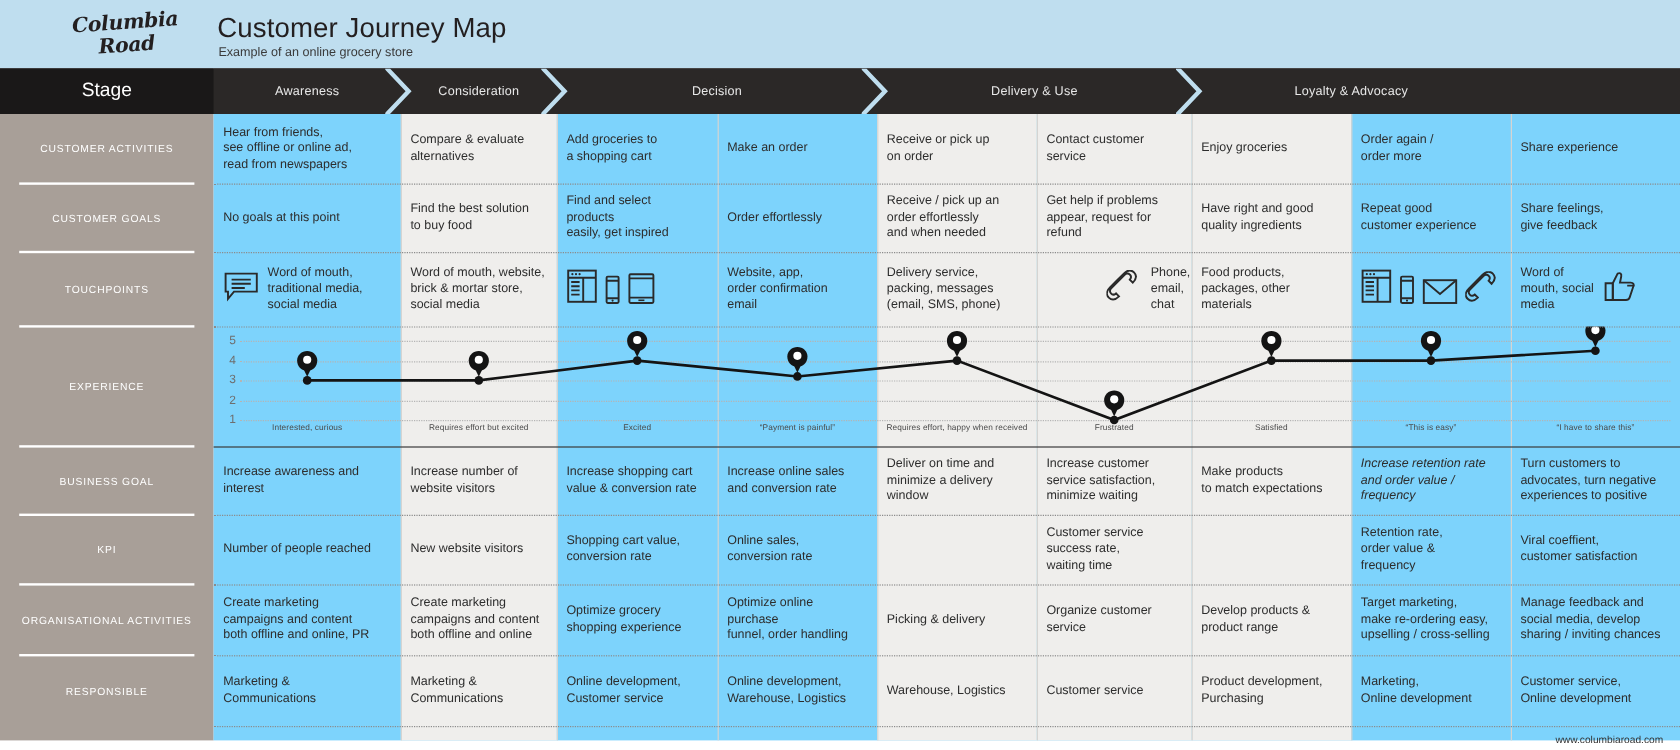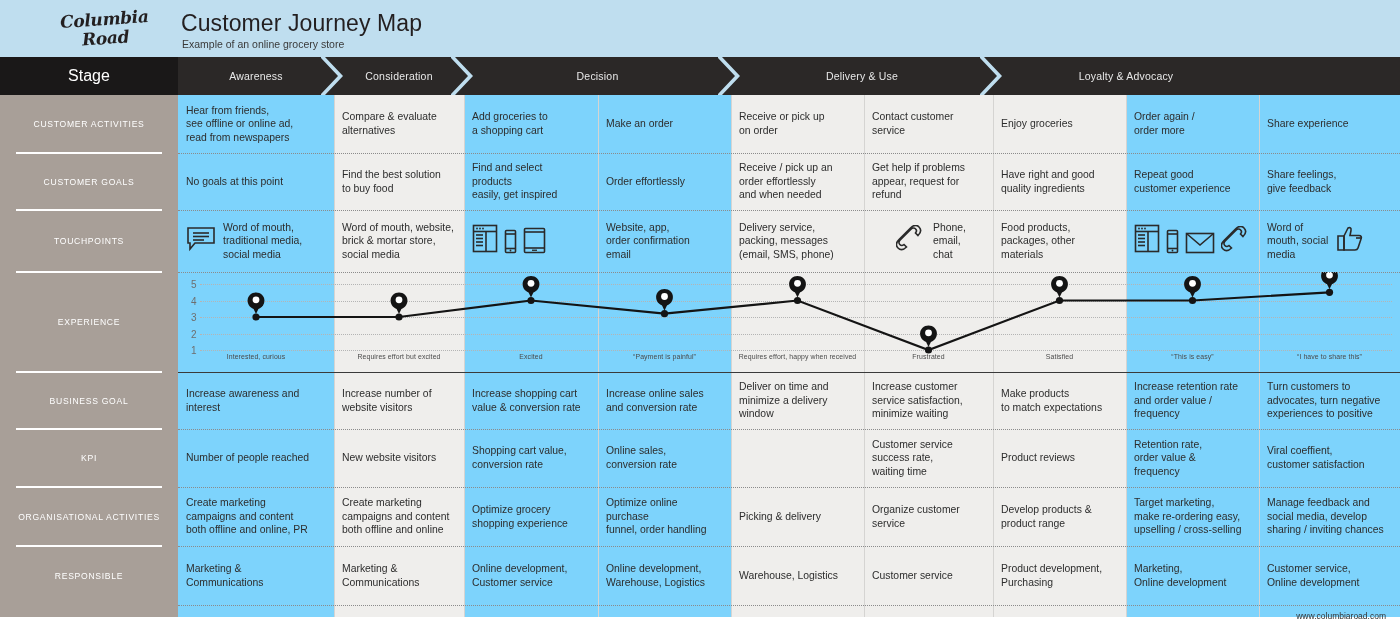--- a/index.html
+++ b/index.html
@@ -365,21 +365,21 @@
 (email, SMS, phone)</div>
         </div>
       </div>
       <div class="cell icons" style="left: 420px; top: 115px; width: 133px; height: 62px;">
         <div class="tp">
           <div class="tp-text" style="white-space: pre-line;">Website, app,
 order confirmation
 email</div>
         </div>
       </div>
-      <div class="cell icons" style="left: 686px; top: 115px; width: 129px; height: 62px; padding-left: 32px;">
+      <div class="cell icons" style="left: 712px; top: 115px; width: 129px; height: 62px; padding-left: 32px;">
         <div class="tp">
           <div class="tp-icons">
             <span><svg width="30" height="28" viewBox="0 0 30 28">
                 <path d="M23 2 C25.5 4.5 25 7.5 22 10.5 L19.5 8 C20.8 6.5 20.8 5 19.5 3.8 C18.2 2.5 16.5 2.7 15 4.2 C11 8.2 8 11.2 4.2 15 C2.7 16.5 2.5 18.2 3.8 19.5 C5 20.8 6.5 20.8 8 19.5 L10.5 22 C7.5 25 4.5 25.5 2 23 C-0.5 20.5 0 17.5 3 14.5 C7 10.5 10.5 7 14.5 3 C17.5 0 20.5 -0.5 23 2 Z" fill="none" stroke="#2a2a2a" stroke-width="1.6"></path>
               </svg></span>
           </div>
           <div class="tp-text" style="white-space: pre-line;">Phone,
 email,
 chat</div>
         </div>
@@ -541,21 +541,21 @@
       <div class="cell" style="left: 686px; top: 277px; width: 129px; height: 57px;">
         <div class="cellwrap" style="white-space: pre-line;">Increase customer
 service satisfaction,
 minimize waiting</div>
       </div>
       <div class="cell" style="left: 815px; top: 277px; width: 133px; height: 57px;">
         <div class="cellwrap" style="white-space: pre-line;">Make products
 to match expectations</div>
       </div>
       <div class="cell" style="left: 948px; top: 277px; width: 133px; height: 57px;">
-        <div class="cellwrap" style="white-space: pre-line;">Increase retention rate
+        <div class="cellwrap" style="white-space: pre-line; font-style: italic;">Increase retention rate
 and order value /
 frequency</div>
       </div>
       <div class="cell" style="left: 1081px; top: 277px; width: 141px; height: 57px;">
         <div class="cellwrap" style="white-space: pre-line;">Turn customers to
 advocates, turn negative
 experiences to positive</div>
       </div>
       <div class="cell" style="left: 0px; top: 334px; width: 156px; height: 58px;">
         <div class="cellwrap" style="white-space: pre-line;">Number of people reached</div>
@@ -568,23 +568,20 @@
 conversion rate</div>
       </div>
       <div class="cell" style="left: 420px; top: 334px; width: 133px; height: 58px;">
         <div class="cellwrap" style="white-space: pre-line;">Online sales,
 conversion rate</div>
       </div>
       <div class="cell" style="left: 686px; top: 334px; width: 129px; height: 58px;">
         <div class="cellwrap" style="white-space: pre-line;">Customer service
 success rate,
 waiting time</div>
-      </div>
-      <div class="cell" style="left: 815px; top: 334px; width: 133px; height: 58px;">
-        <div class="cellwrap" style="white-space: pre-line;">Product reviews</div>
       </div>
       <div class="cell" style="left: 948px; top: 334px; width: 133px; height: 58px;">
         <div class="cellwrap" style="white-space: pre-line;">Retention rate,
 order value &amp;
 frequency</div>
       </div>
       <div class="cell" style="left: 1081px; top: 334px; width: 141px; height: 58px;">
         <div class="cellwrap" style="white-space: pre-line;">Viral coeffient,
 customer satisfaction</div>
       </div>

